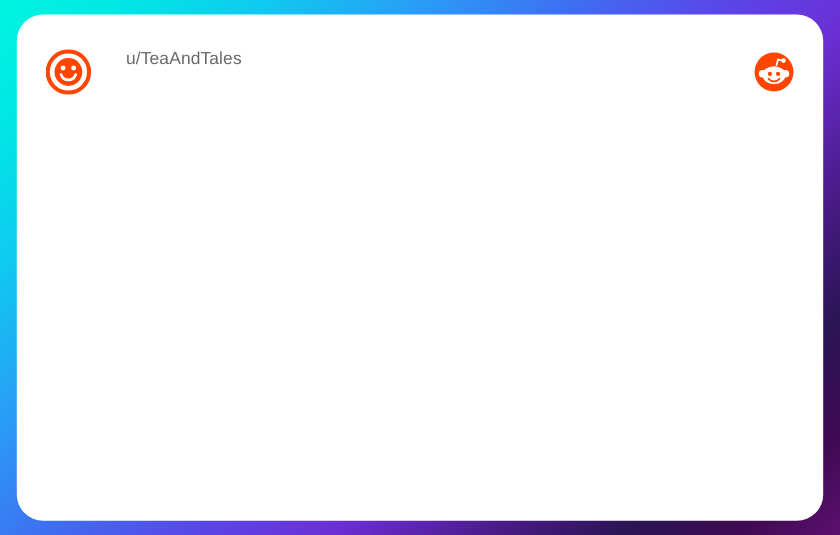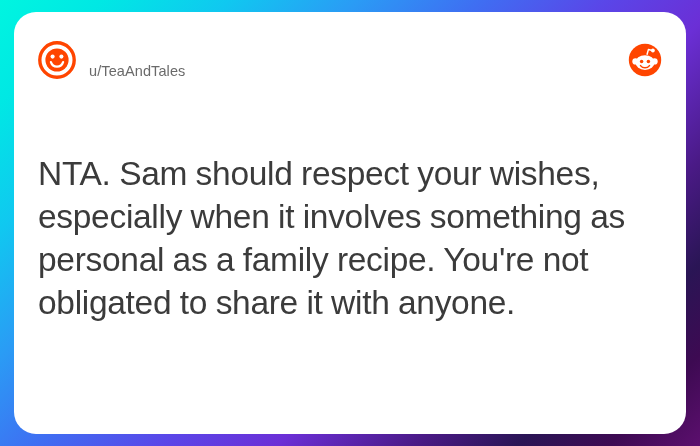--- a/index.html
+++ b/index.html
@@ -55,22 +55,22 @@
     right: 0;
     height: 96px;
     display: flex;
     align-items: center;
     padding: 0 24px 0 24px;
     box-sizing: border-box;
   }
 
   .author-block {
     display: flex;
-    align-items: flex-end;
-    gap: 13px;
+    align-items: flex-start;
+    gap: 29px;
   }
 
   .avatar {
     width: 38px;
     height: 38px;
     flex: 0 0 38px;
     display: block;
   }
 
   .author-name {
@@ -145,18 +145,15 @@
         <circle cx="26.6" cy="18.4" r="3.1" fill="#ffffff"></circle>
 
         <circle cx="13.6" cy="18.6" r="1.75" fill="#ff4500"></circle>
         <circle cx="20.4" cy="18.6" r="1.75" fill="#ff4500"></circle>
 
         <path d="M12.5 22.6 A5.6 5.6 0 0 0 21.5 22.6" fill="none" stroke="#ff4500" stroke-width="1.5" stroke-linecap="round"></path>
       </svg>
 
     </div>
 
-    <div class="card-body">
-      <p class="comment-text">NTA. Sam should respect your wishes, especially when it involves something as personal as a family recipe. You're not obligated to share it with anyone.</p>
-    </div>
 
   </div>
 </div>
 
 </body></html>

